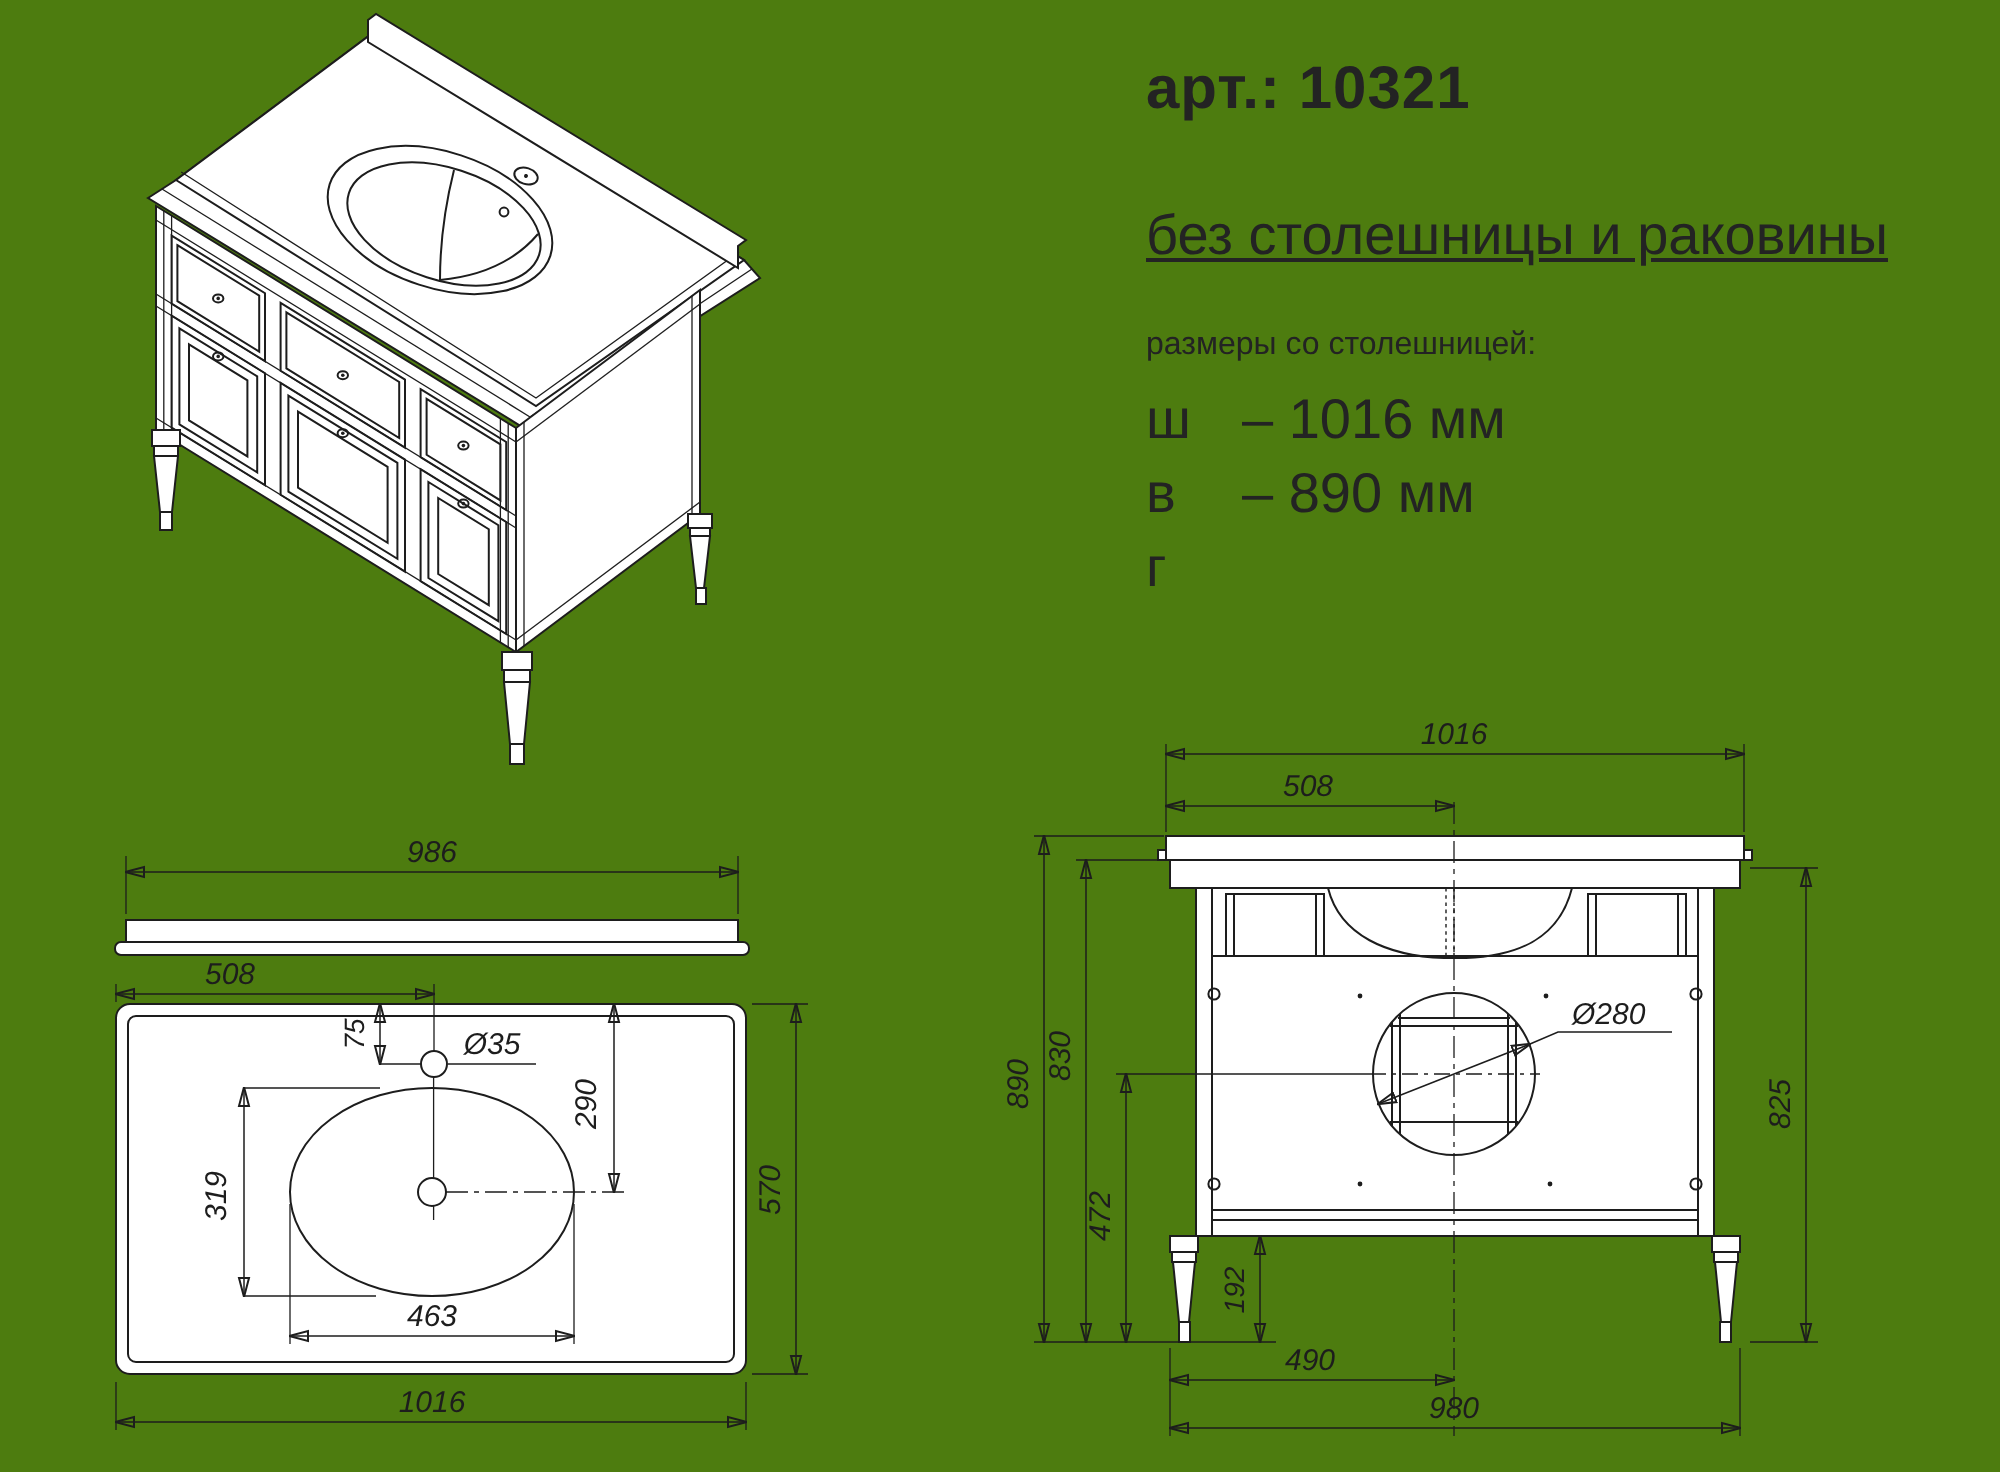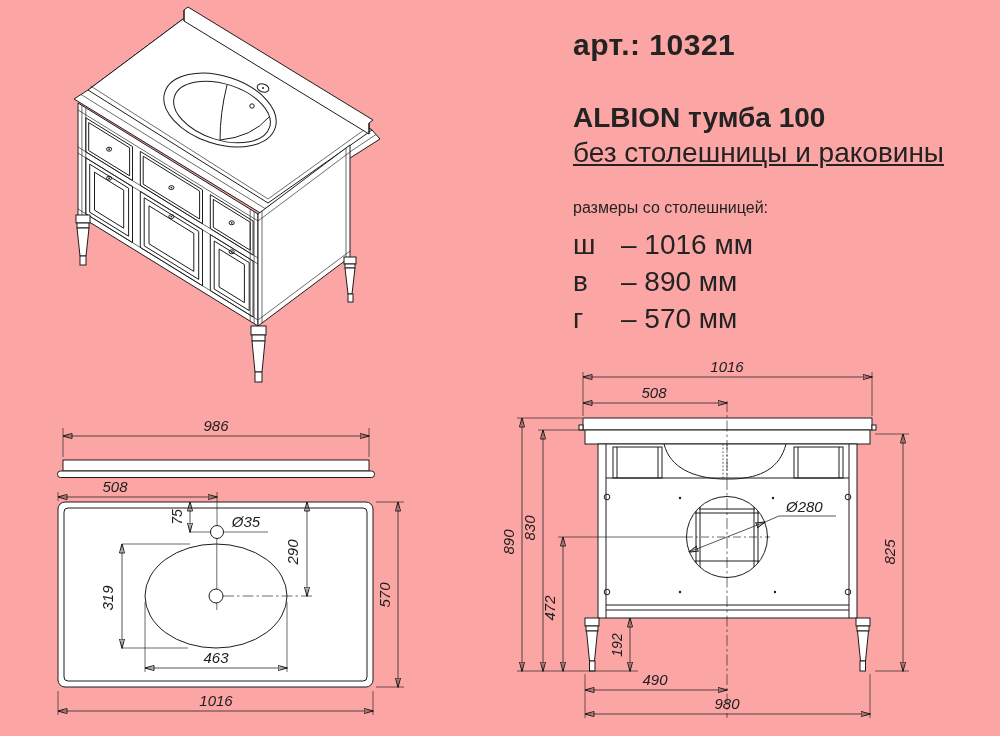--- a/index.html
+++ b/index.html
@@ -1,17 +1,17 @@
 <!DOCTYPE html>
 <html><head>
 <meta charset="utf-8">
 <style>
   html,body{margin:0;padding:0;background:#fff;}
   body{width:1000px;height:736px;font-family:"Liberation Sans",sans-serif;}
-  .sheet{position:relative;width:1000px;height:736px;background:#fca5a5;overflow:hidden;}
+  .sheet{position:relative;width:1000px;height:736px;background:#4d7c0f;overflow:hidden;}
   svg{position:absolute;overflow:visible;}
   svg line,svg path,svg rect,svg circle,svg ellipse,svg polyline,svg polygon{
     stroke:#1d1d1d;fill:none;stroke-width:1;stroke-linecap:butt;stroke-linejoin:miter;}
   .f{fill:#ffffff;}
   .kd{fill:#1d1d1d;stroke:none;}
   .thin{stroke-width:.65;}
   .dl{stroke-width:.75;}
   .ext{stroke-width:.65;}
   .cl{stroke-width:.65;stroke-dasharray:11,3,2.5,3;}
   .dsh{stroke-width:.65;stroke-dasharray:8,3,2,3;}
@@ -140,34 +140,32 @@
           <rect class="f" x="317" y="258" width="10" height="4"></rect>
           <polygon class="f" points="317,262 327,262 324,288 320,288"></polygon>
           <rect class="f" x="320" y="288" width="5" height="8"></rect>
         </g>
       </g>
     </g>
   </svg>
 
   <div class="info">
     <div class="article">арт.: 10321</div>
-    <div class="title">ALBION тумба 100</div>
     <div class="subtitle">без столешницы и раковины</div>
     <div class="dims-head">размеры со столешницей:</div>
     <div class="dim-row">
       <span class="k">ш</span>
       <span>– 1016 мм</span>
     </div>
     <div class="dim-row">
       <span class="k">в</span>
       <span>– 890 мм</span>
     </div>
     <div class="dim-row">
       <span class="k">г</span>
-      <span>– 570 мм</span>
     </div>
   </div>
 
   <svg style="left:30px;top:414px;width:380px;height:322px" viewBox="0 0 380 322">
     <defs>
       <marker id="ma" markerUnits="userSpaceOnUse" markerWidth="10" markerHeight="7" viewBox="0 0 10 7" refX="9.5" refY="3.5" orient="auto-start-reverse">
         <path d="M10,3.5 L0.5,1 L0.5,6 Z" fill="#1d1d1d" stroke="none"></path>
       </marker>
     </defs>
 

